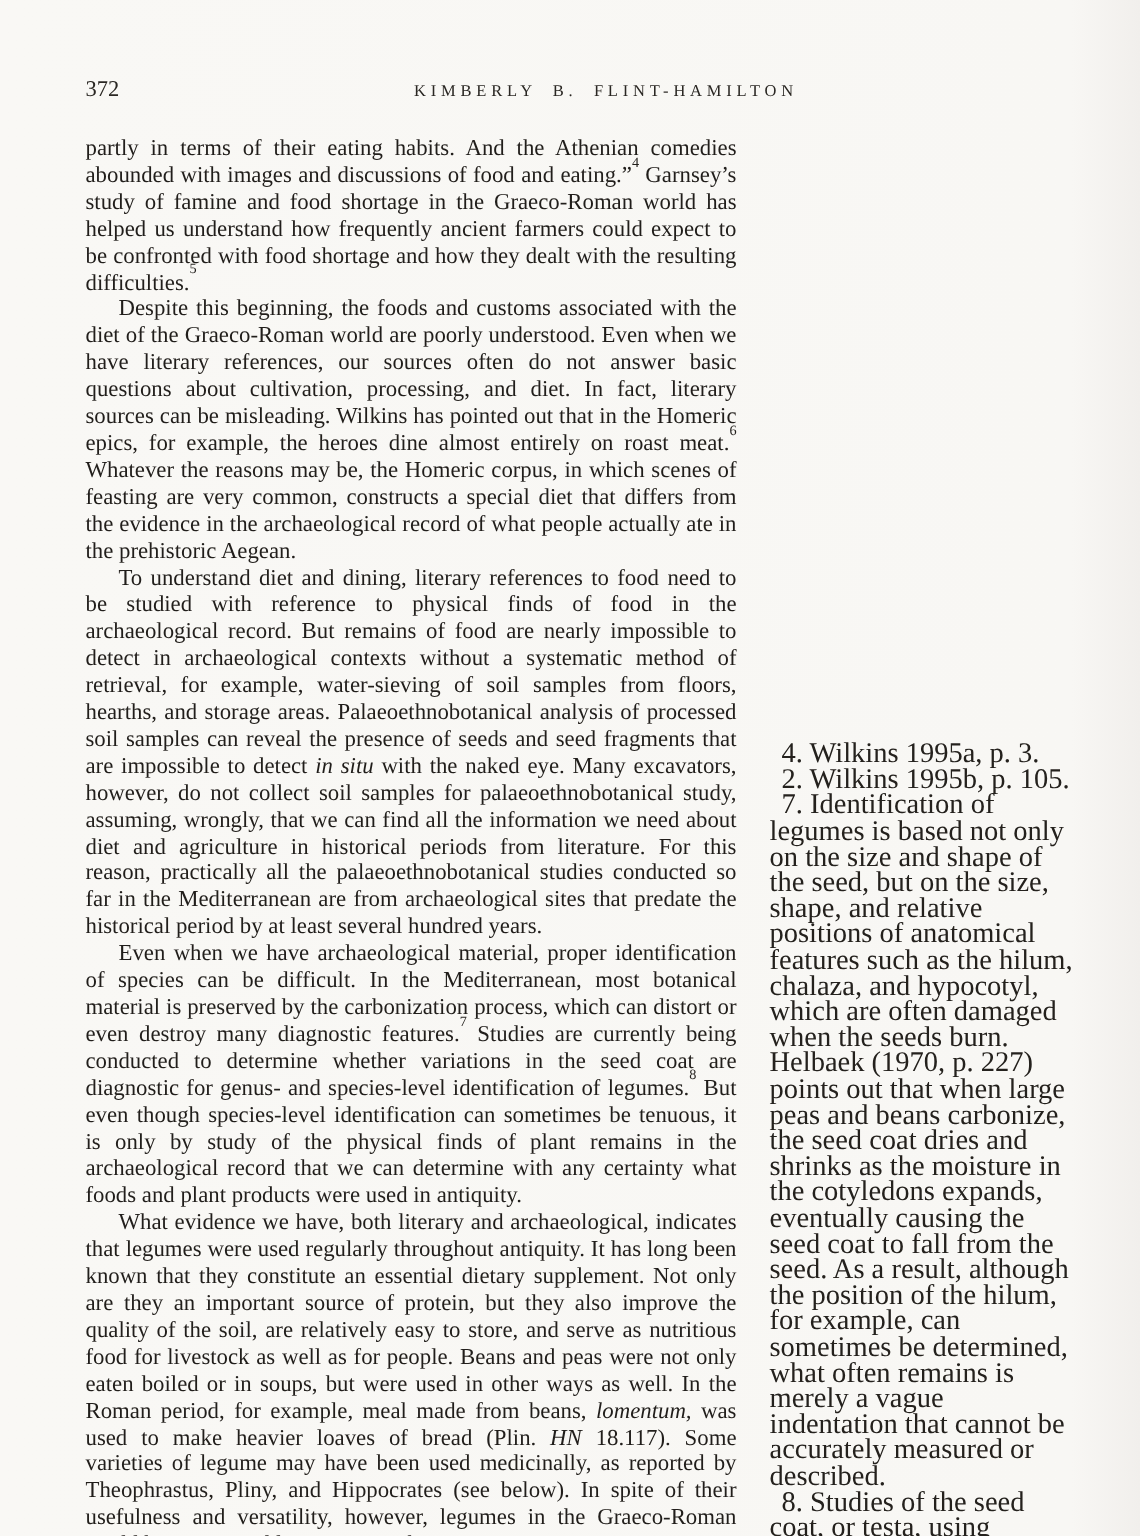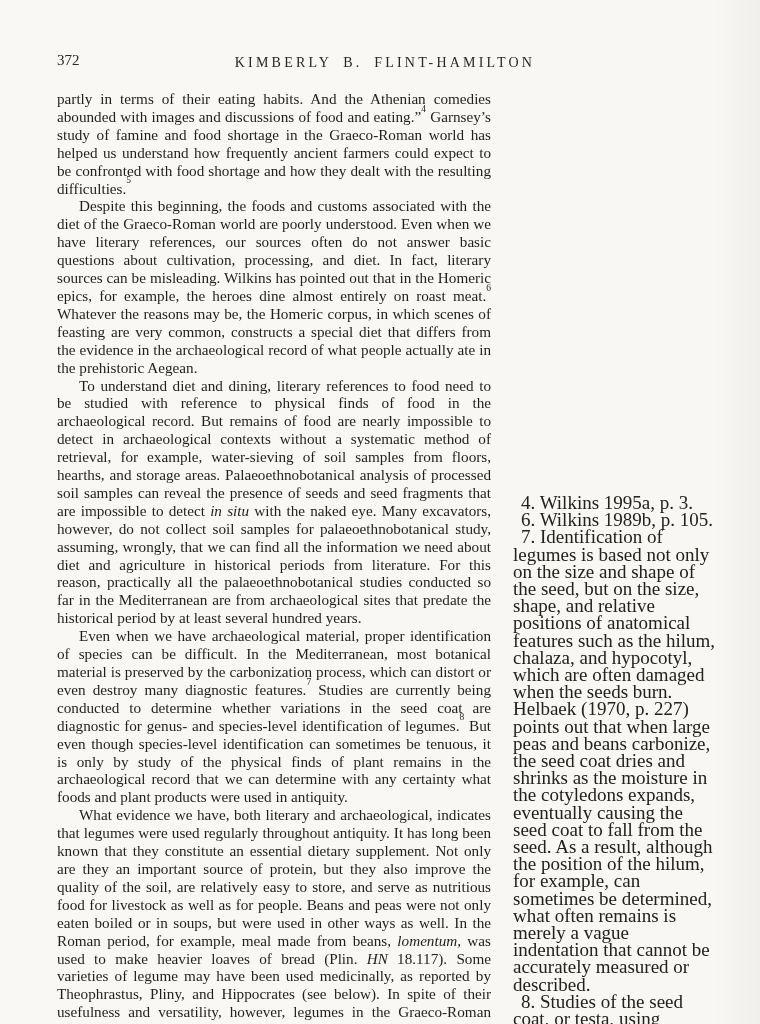--- a/index.html
+++ b/index.html
@@ -20,25 +20,25 @@
   }
   .page-number {
     position: absolute;
     left: 57px;
     top: 52px;
     font-size: 15px;
     color: #2a2723;
   }
   .running-header {
     position: absolute;
-    left: 55px;
+    left: 74px;
     width: 660px;
     top: 55px;
     text-align: center;
-    font-size: 14px;
+    font-size: 11px;
     letter-spacing: 3.2px;
     word-spacing: 5px;
     color: #2a2723;
   }
   .body-column {
     position: absolute;
     left: 57px;
     top: 90px;
     width: 434px;
     font-size: 15.2px;
@@ -85,17 +85,17 @@
   <div class="running-header">KIMBERLY B. FLINT-HAMILTON</div>
   <div class="body-column">
       <p class="para"><span>partly in terms of their eating habits. And the Athenian comedies abounded with images and discussions of food and eating.”</span><sup class="sup">4</sup><span> Garnsey’s study of famine and food shortage in the Graeco-Roman world has helped us understand how frequently ancient farmers could expect to be confronted with food shortage and how they dealt with the resulting difficulties.</span><sup class="sup">5</sup></p>
       <p class="para indent"><span>Despite this beginning, the foods and customs associated with the diet of the Graeco-Roman world are poorly understood. Even when we have literary references, our sources often do not answer basic questions about cultivation, processing, and diet. In fact, literary sources can be misleading. Wilkins has pointed out that in the Homeric epics, for example, the heroes dine almost entirely on roast meat.</span><sup class="sup">6</sup><span> Whatever the reasons may be, the Homeric corpus, in which scenes of feasting are very common, constructs a special diet that differs from the evidence in the archaeological record of what people actually ate in the prehistoric Aegean.</span></p>
       <p class="para indent"><span>To understand diet and dining, literary references to food need to be studied with reference to physical finds of food in the archaeological record. But remains of food are nearly impossible to detect in archaeological contexts without a systematic method of retrieval, for example, water-sieving of soil samples from floors, hearths, and storage areas. Palaeoethnobotanical analysis of processed soil samples can reveal the presence of seeds and seed fragments that are impossible to detect </span><i class="i">in situ</i><span> with the naked eye. Many excavators, however, do not collect soil samples for palaeoethnobotanical study, assuming, wrongly, that we can find all the information we need about diet and agriculture in historical periods from literature. For this reason, practically all the palaeoethnobotanical studies conducted so far in the Mediterranean are from archaeological sites that predate the historical period by at least several hundred years.</span></p>
       <p class="para indent"><span>Even when we have archaeological material, proper identification of species can be difficult. In the Mediterranean, most botanical material is preserved by the carbonization process, which can distort or even destroy many diagnostic features.</span><sup class="sup">7</sup><span> Studies are currently being conducted to determine whether variations in the seed coat are diagnostic for genus- and species-level identification of legumes.</span><sup class="sup">8</sup><span> But even though species-level identification can sometimes be tenuous, it is only by study of the physical finds of plant remains in the archaeological record that we can determine with any certainty what foods and plant products were used in antiquity.</span></p>
       <p class="para indent"><span>What evidence we have, both literary and archaeological, indicates that legumes were used regularly throughout antiquity. It has long been known that they constitute an essential dietary supplement. Not only are they an important source of protein, but they also improve the quality of the soil, are relatively easy to store, and serve as nutritious food for livestock as well as for people. Beans and peas were not only eaten boiled or in soups, but were used in other ways as well. In the Roman period, for example, meal made from beans, </span><i class="i">lomentum,</i><span> was used to make heavier loaves of bread (Plin. </span><i class="i">HN</i><span> 18.117). Some varieties of legume may have been used medicinally, as reported by Theophrastus, Pliny, and Hippocrates (see below). In spite of their usefulness and versatility, however, legumes in the Graeco-Roman world have received less attention than grains, particu-</span></p>
     </div>
   <div class="footnotes-column">
       <p class="note"><span>4. Wilkins 1995a, p. 3.</span></p>
-      <p class="note"><span>6. Wilkins 1989b, p. 105.</span></p>
+      <p class="note"><span>2. Wilkins 1995b, p. 105.</span></p>
       <p class="note"><span>7. Identification of legumes is based not only on the size and shape of the seed, but on the size, shape, and relative positions of anatomical features such as the hilum, chalaza, and hypocotyl, which are often damaged when the seeds burn. Helbaek (1970, p. 227) points out that when large peas and beans carbonize, the seed coat dries and shrinks as the moisture in the cotyledons expands, eventually causing the seed coat to fall from the seed. As a result, although the position of the hilum, for example, can sometimes be determined, what often remains is merely a vague indentation that cannot be accurately measured or described.</span></p>
       <p class="note"><span>8. Studies of the seed coat, or testa, using scanning electronic microscopy have been fairly successful in determining distinguishing characteristics among the taxa. Chernoff, Plitmann, and Kislev (1992) have identified distinctive testa patterns among the </span><i class="i">Vicieae</i><span>. Similarly, Butler (1986) has studied the variation in seed coat patterns among </span><i class="i">Lathyrus</i><span>.</span></p>
     </div>
 </div>
 
 </body></html>

